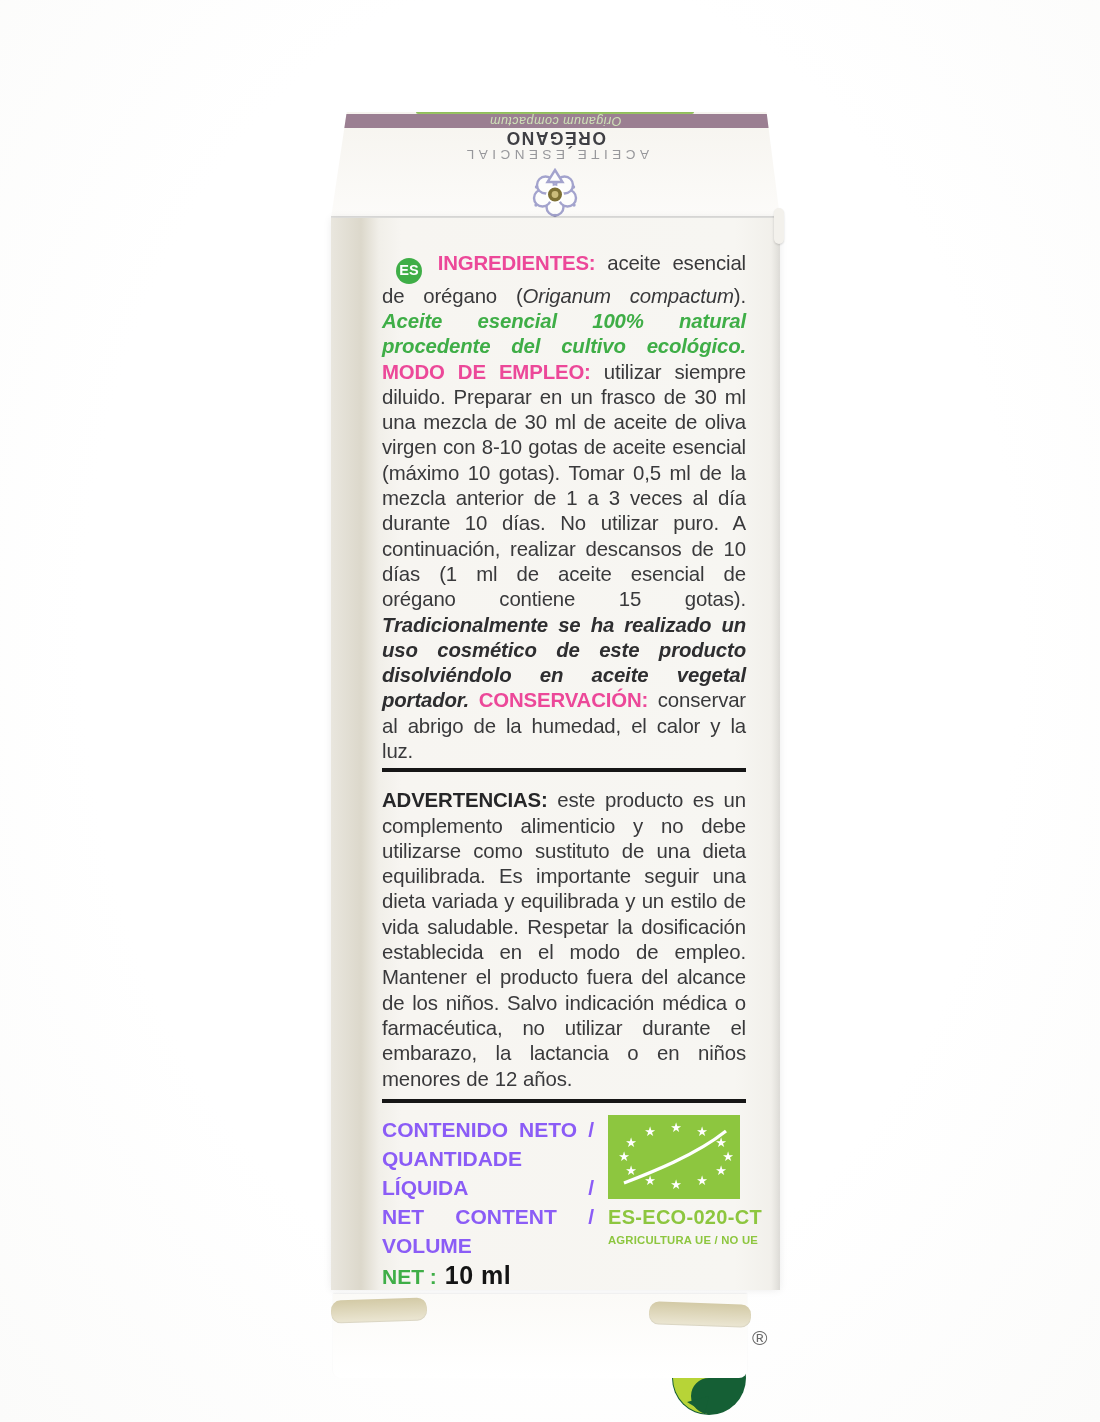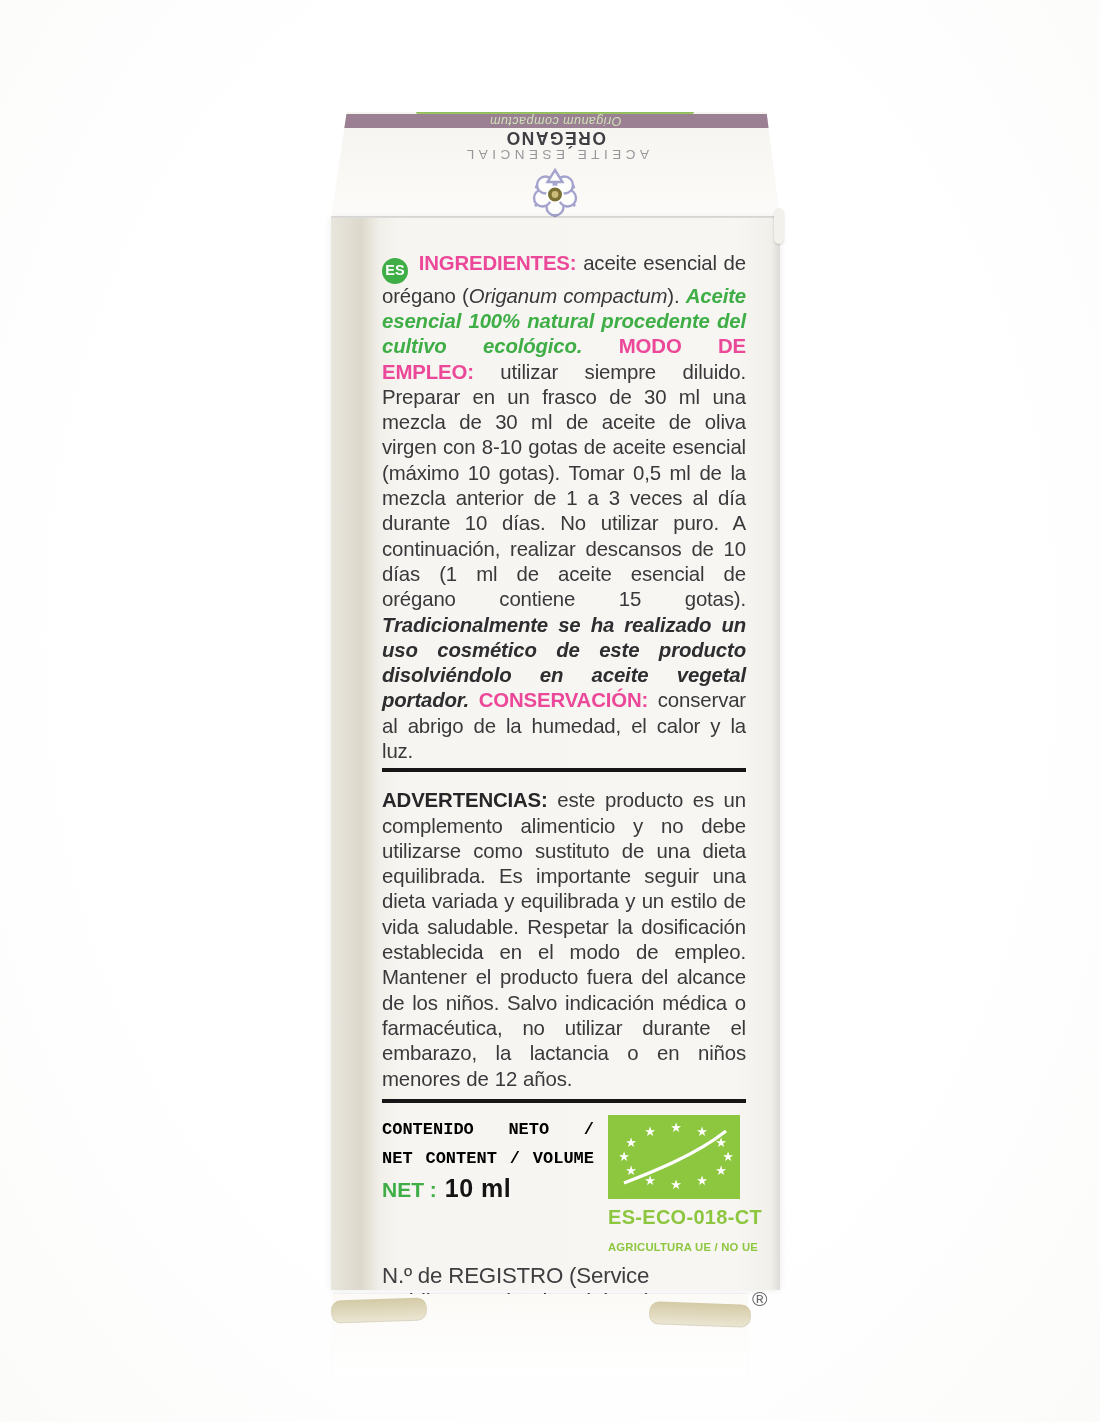--- a/index.html
+++ b/index.html
@@ -59,40 +59,40 @@
   .run-green-bold{color:#ec4899;font-weight:bold;}
   .run-green-bold-italic{color:#3fae47;font-weight:bold;font-style:italic;}
   .run-dark-bold-italic{color:#2e2e30;font-weight:bold;font-style:italic;margin-top:24px;}
   .run-dark-bold{color:#262628;font-weight:bold;}
   .run-body{}
   .run-body-italic{font-style:italic;}
   .run-badge{
     display:inline-flex;align-items:center;justify-content:center;
     width:26px;height:26px;border-radius:50%;
     background:#3fae47;color:#ffffff;font-weight:bold;font-size:14.5px;
-    vertical-align:-5px;letter-spacing:0;margin-right:4px;
+    vertical-align:-5px;letter-spacing:0;margin-right:4px;margin-left:14px;
   }
   .complemento{
     margin-top:3px;font-size:25px;line-height:29px;color:#2b2b2d;
     text-align:justify;text-align-last:justify;letter-spacing:0.5px;
   }
   .rule{border:none;border-top:4px solid #161616;margin:4px 0 7px 0;width:100%;}
   .rule-2{margin-top:7px;margin-bottom:0;}
   .para-2{margin-top:16px;}
   
   .net-row{display:flex;margin-top:12px;align-items:flex-start;}
   .net-left{width:212px;}
-  .net-line{color:#000000;font-weight:bold;font-size:17px;line-height:29px;
-    text-align:justify;text-align-last:justify;font-family:Liberation Mono, monospace;}
+  .net-line{color:#8b5cf6;font-weight:bold;font-size:21px;line-height:29px;
+    text-align:justify;text-align-last:justify;}
   .net-last{display:flex;align-items:baseline;line-height:30px;}
   .net-label{color:#3fae47;font-weight:bold;font-size:21px;margin-right:8px;}
   .net-value{color:#141414;font-weight:bold;font-size:25px;letter-spacing:0.5px;}
   .net-right{margin-left:14px;width:138px;}
   .eco-code{color:#8dc63f;font-weight:bold;font-size:20px;letter-spacing:0.3px;margin-top:3px;white-space:nowrap;}
-  .eco-sub{color:#8dc63f;font-weight:bold;font-size:11.3px;letter-spacing:0.2px;margin-top:12px;white-space:nowrap;}
+  .eco-sub{color:#8dc63f;font-weight:bold;font-size:11.3px;letter-spacing:0.2px;margin-top:5px;white-space:nowrap;}
   
   .reg-wrap{position:relative;margin-top:10px;color:#3e3e40;}
   .reg-text{font-size:22.3px;line-height:26px;width:334px;letter-spacing:-0.2px;}
   .green-dot{position:absolute;left:287px;top:36px;width:80px;height:80px;}
   .reg-mark{position:absolute;left:370px;top:24px;font-size:21px;color:#6a6a6a;}
   
   .flap-bottom{
     position:absolute;left:2px;right:33px;bottom:0;height:84px;
     background:linear-gradient(to bottom,#fbfaf7,#ffffff);
     border-radius:0 0 8px 8px;
@@ -152,20 +152,21 @@
     <p class="para para-1"><span class="run-badge">ES</span><span class="run-green-bold"> INGREDIENTES: </span><span class="run-body">aceite esencial de orégano (</span><span class="run-body-italic">Origanum compactum</span><span class="run-body">). </span><span class="run-green-bold-italic">Aceite esencial 100% natural procedente del cultivo ecológico. </span><span class="run-green-bold">MODO DE EMPLEO: </span><span class="run-body">utilizar siempre diluido. Preparar en un frasco de 30 ml una mezcla de 30 ml de aceite de oliva virgen con 8-10 gotas de aceite esencial (máximo 10 gotas). Tomar 0,5 ml de la mezcla anterior de 1 a 3 veces al día durante 10 días. No utilizar puro. A continuación, realizar descansos de 10 días (1 ml de aceite esencial de orégano contiene 15 gotas). </span><span class="run-dark-bold-italic">Tradicionalmente se ha realizado un uso cosmético de este producto disolviéndolo en aceite vegetal portador. </span><span class="run-green-bold">CONSERVACIÓN: </span><span class="run-body">conservar al abrigo de la humedad, el calor y la luz.</span></p>
 
     <hr class="rule">
 
     <p class="para para-2"><span class="run-dark-bold">ADVERTENCIAS: </span><span class="run-body">este producto es un complemento alimenticio y no debe utilizarse como sustituto de una dieta equilibrada. Es importante seguir una dieta variada y equilibrada y un estilo de vida saludable. Respetar la dosificación establecida en el modo de empleo. Mantener el producto fuera del alcance de los niños. Salvo indicación médica o farmacéutica, no utilizar durante el embarazo, la lactancia o en niños menores de 12 años.</span></p>
     <hr class="rule rule-2">
 
     <div class="net-row">
       <div class="net-left">
         <div class="net-line">CONTENIDO NETO /</div>
+        <div class="net-line">QUANTIDADE LÍQUIDA /</div>
         <div class="net-line">NET CONTENT / VOLUME</div>
         <div class="net-last">
           <span class="net-label">NET :</span>
           <span class="net-value">10 ml</span>
         </div>
       </div>
       <div class="net-right">
         <div>
           <svg width="132" height="84" viewBox="0 0 132 84">
             <rect x="0" y="0" width="132" height="84" fill="#8dc63f"></rect>
@@ -179,21 +180,21 @@
               <text x="23" y="32">★</text>
               <text x="16" y="46">★</text>
               <text x="23" y="60">★</text>
               <text x="42" y="70">★</text>
               <text x="68" y="74">★</text>
               <text x="94" y="70">★</text>
               <text x="113" y="60">★</text>
             </g>
           </svg>
         </div>
-        <div class="eco-code">ES-ECO-018-CT</div>
+        <div class="eco-code">ES-ECO-020-CT</div>
         <div class="eco-sub">AGRICULTURA UE / NO UE</div>
       </div>
     </div>
 
     <div class="reg-wrap">
       <div class="reg-text">N.º de REGISTRO (Service Publique Federal, Belgique) PL 1548/135</div>
 
       <div class="green-dot">
         <svg width="80" height="80" viewBox="0 0 80 80">
           <circle cx="40" cy="40" r="37" fill="#155f35"></circle>

